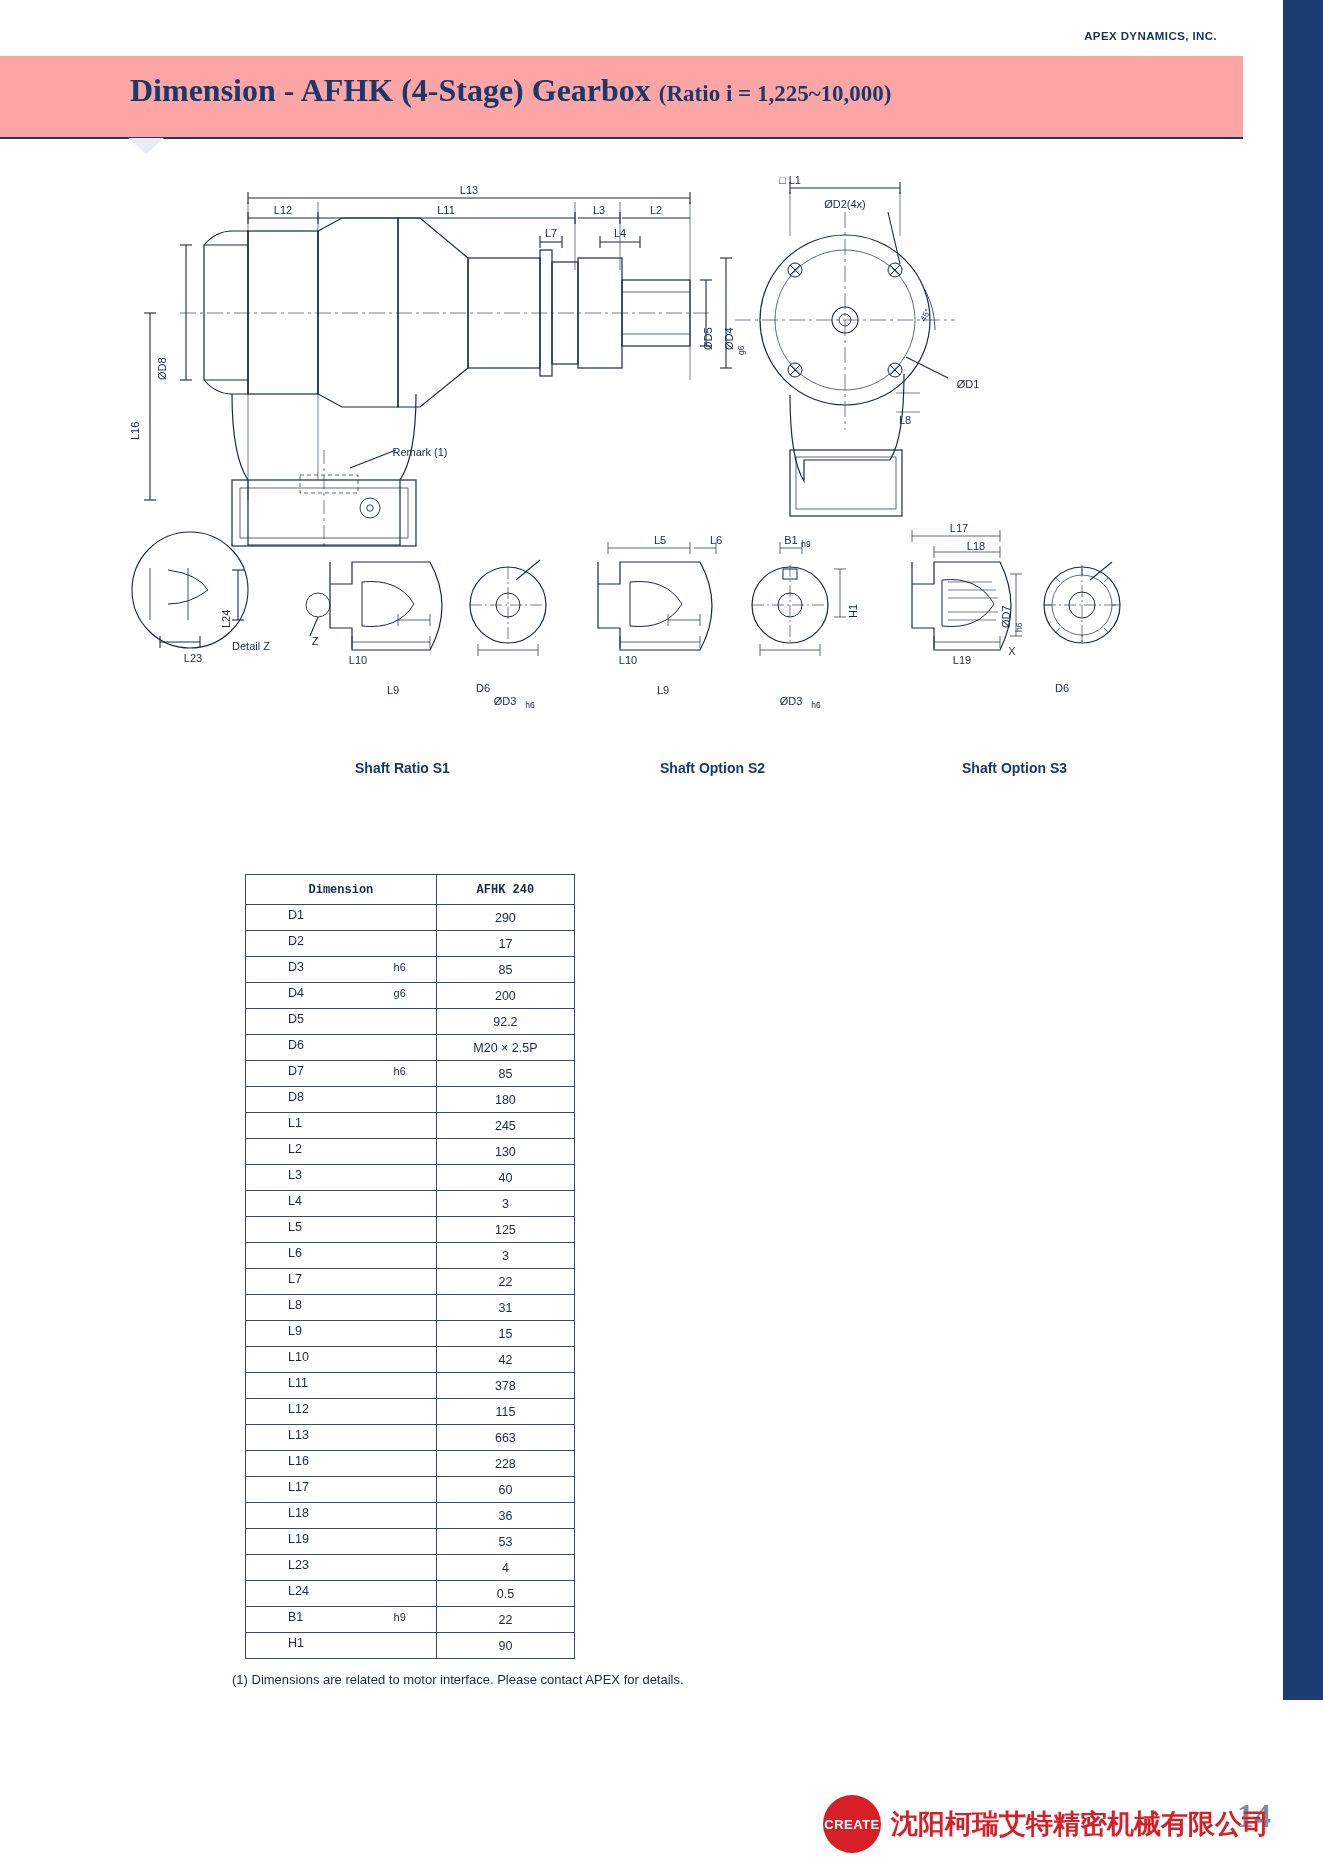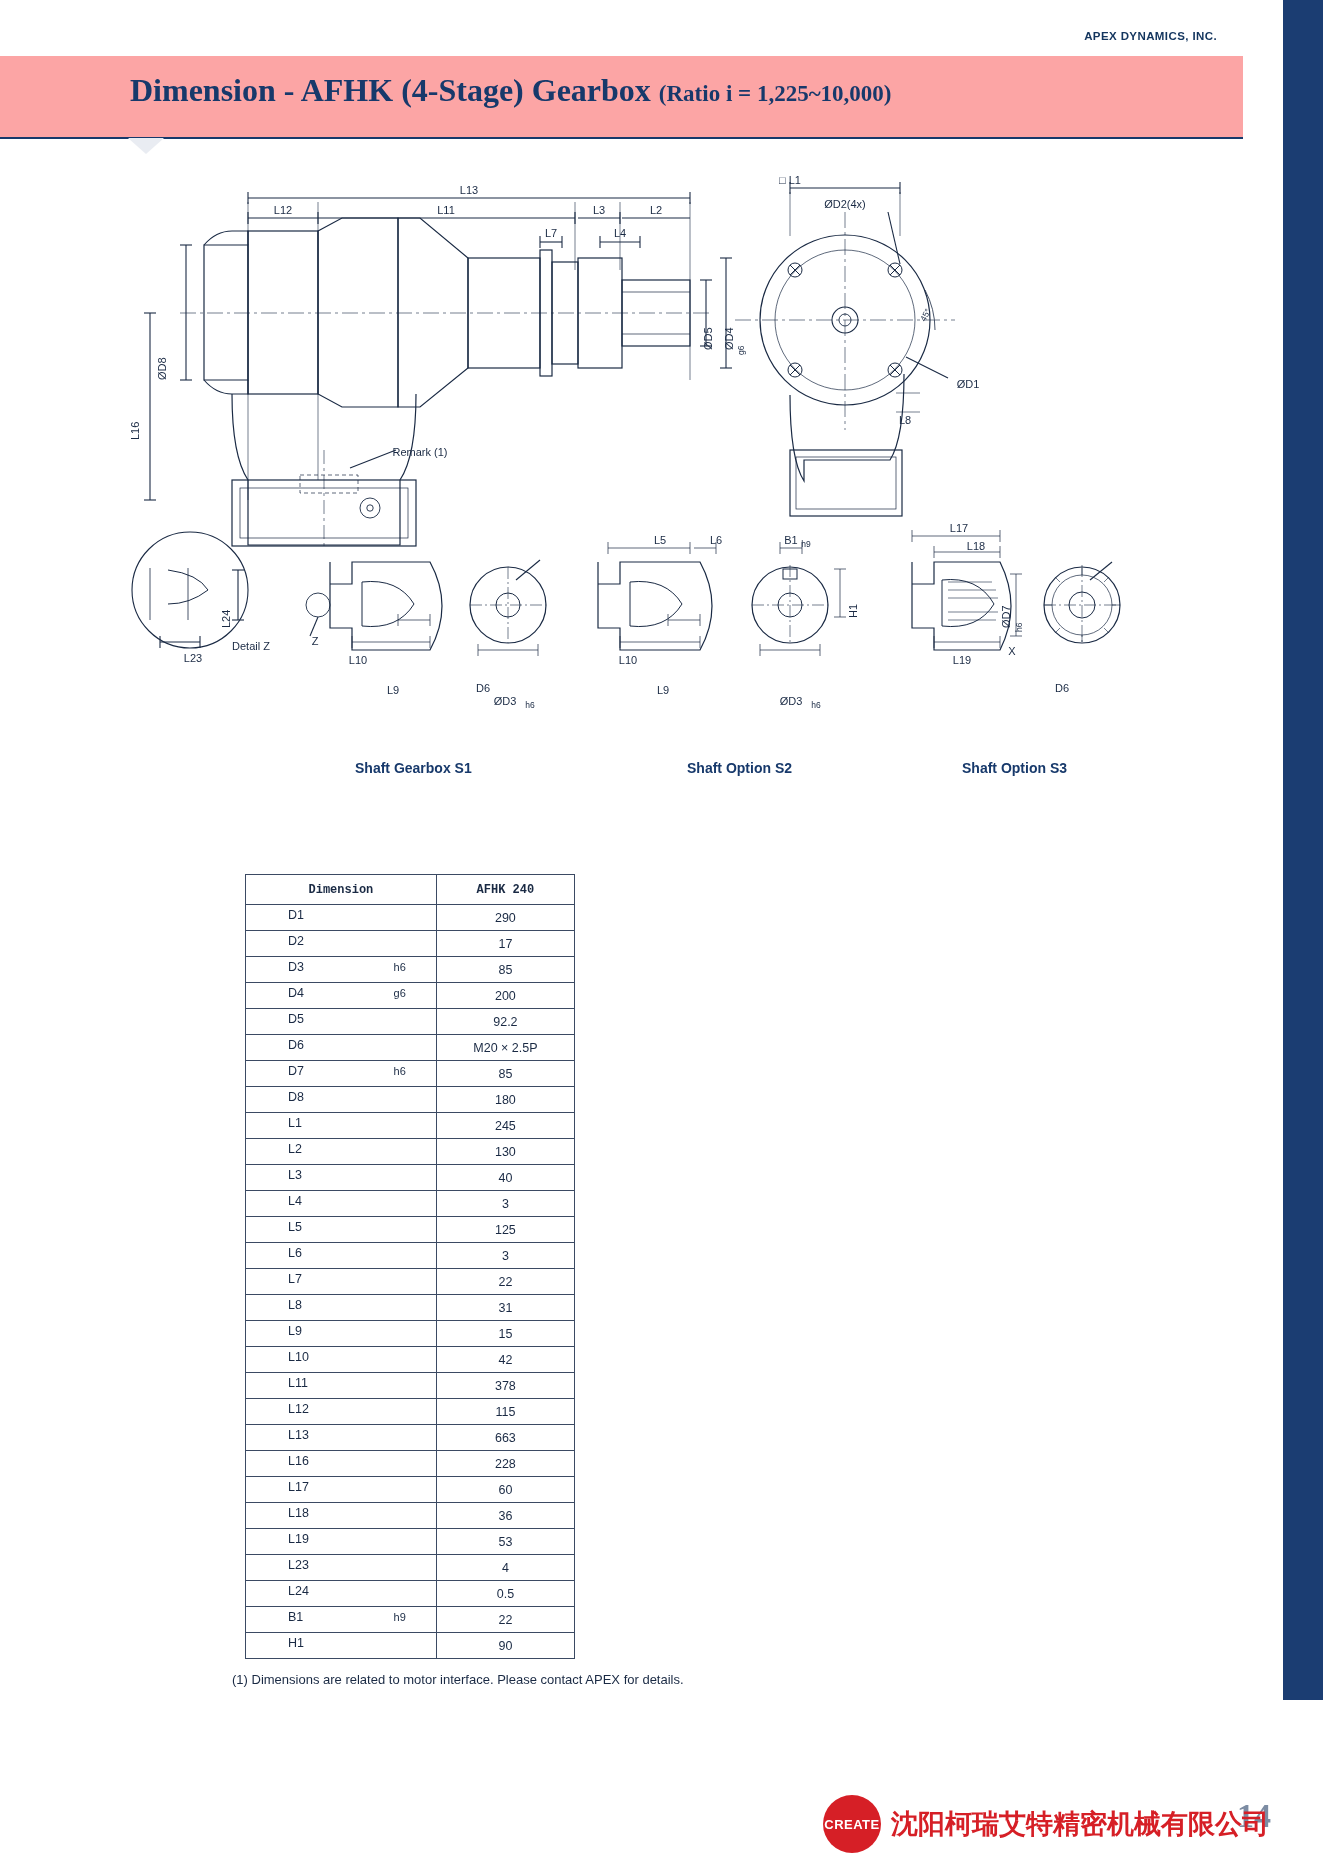--- a/index.html
+++ b/index.html
@@ -375,22 +375,22 @@
     <text x="791" y="555">ØD3</text>
   </g>
   <g class="dim-s" text-anchor="middle">
     <text x="530" y="558">h6</text>
     <text x="816" y="558">h6</text>
     <text x="806" y="397">h9</text>
   </g>
 </svg>
 </div>
 
-<div class="shaft-label" style="left:355px; top:760px;">Shaft Gearbox S1</div>
-<div class="shaft-label" style="left:687px; top:760px;">Shaft Option S2</div>
+<div class="shaft-label" style="left:355px; top:760px;">Shaft Ratio S1</div>
+<div class="shaft-label" style="left:660px; top:760px;">Shaft Option S2</div>
 <div class="shaft-label" style="left:962px; top:760px;">Shaft Option S3</div>
 
 <div class="table-wrap">
   <table class="dims">
     <thead>
       <tr>
         <th style="width:58%">Dimension</th>
         <th>AFHK 240</th>
       </tr>
     </thead>

